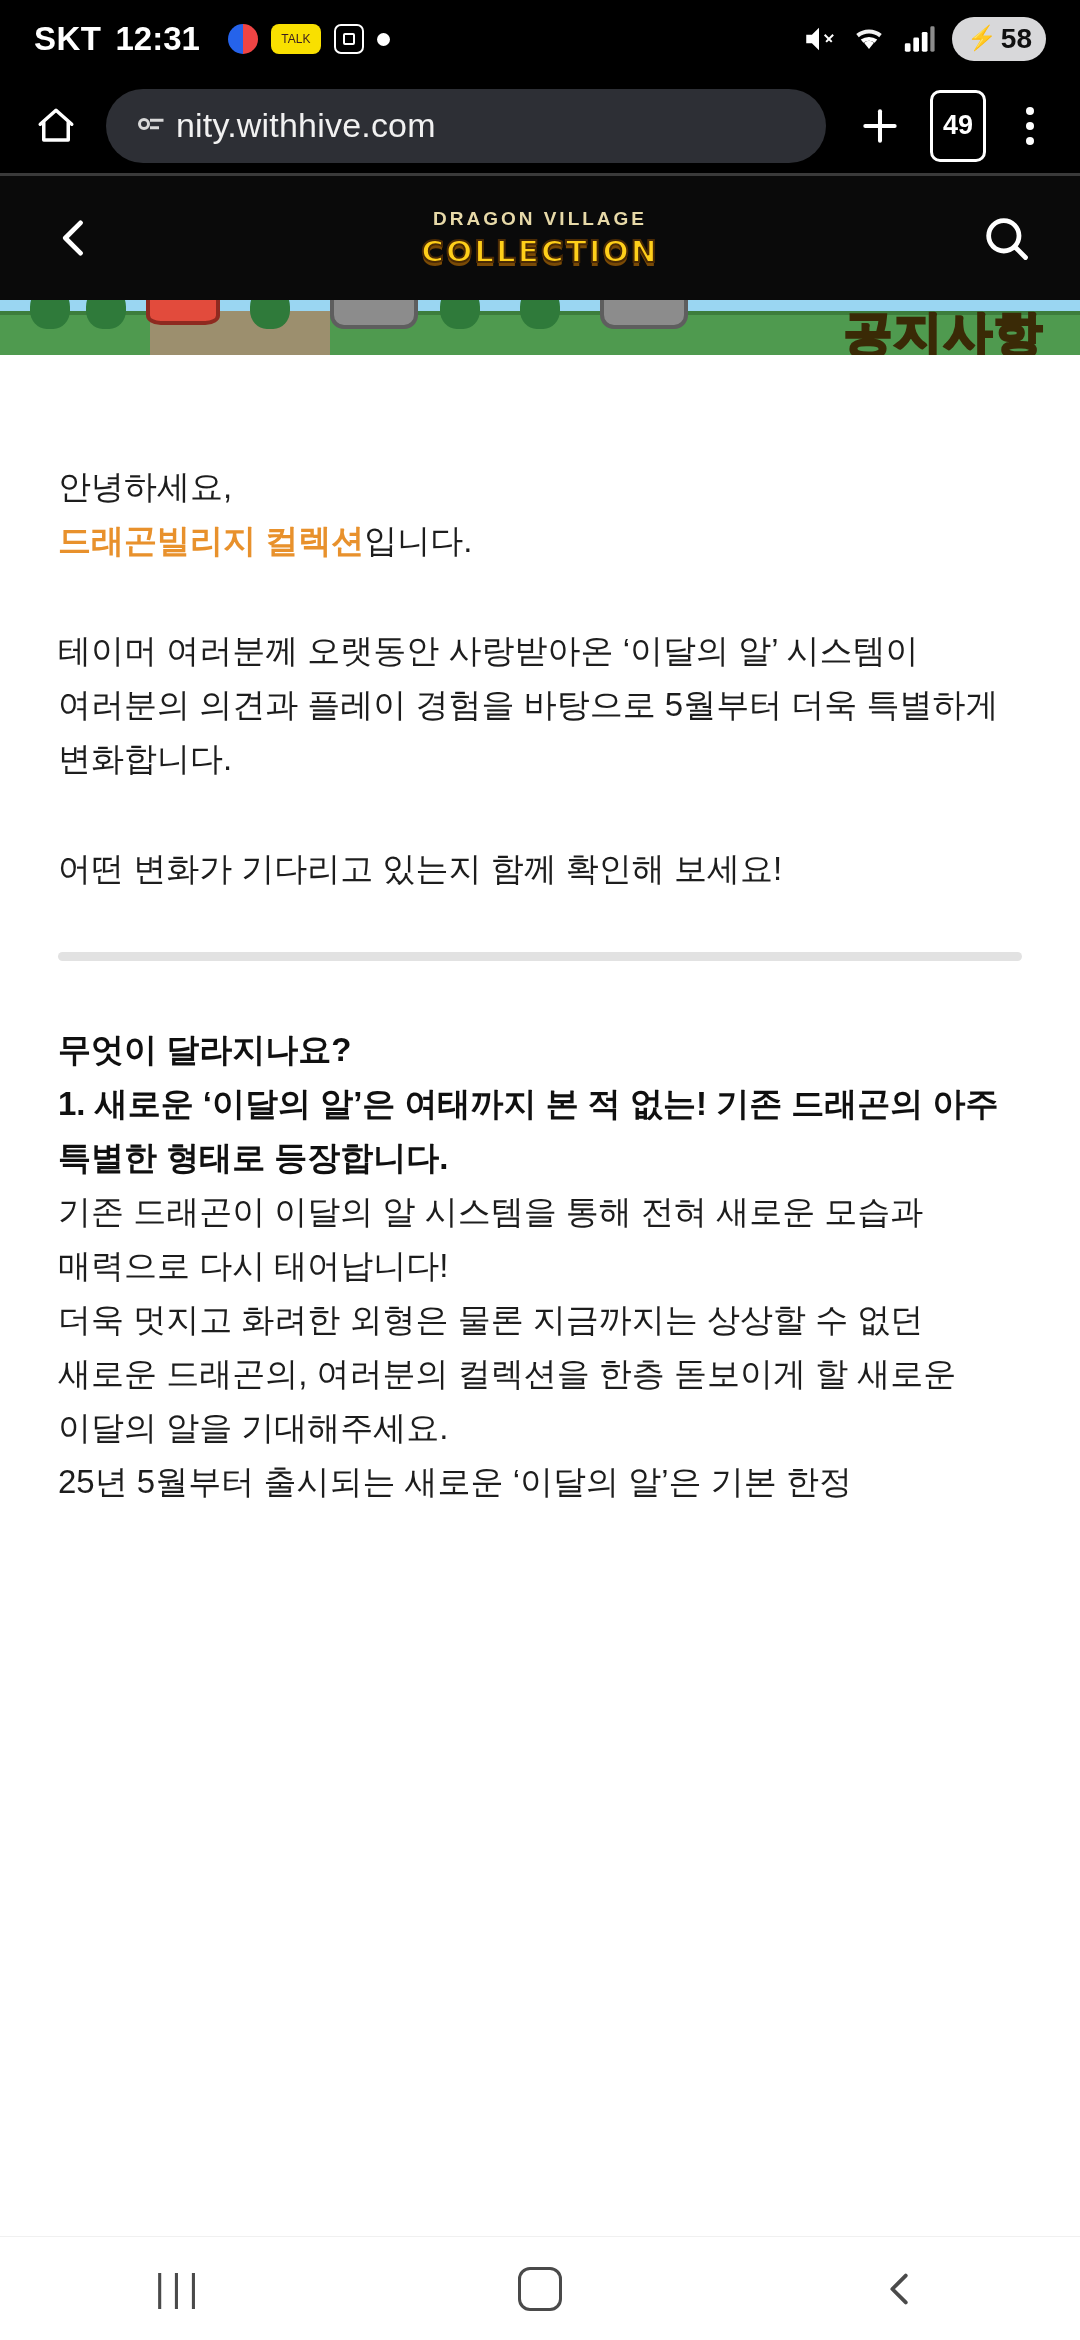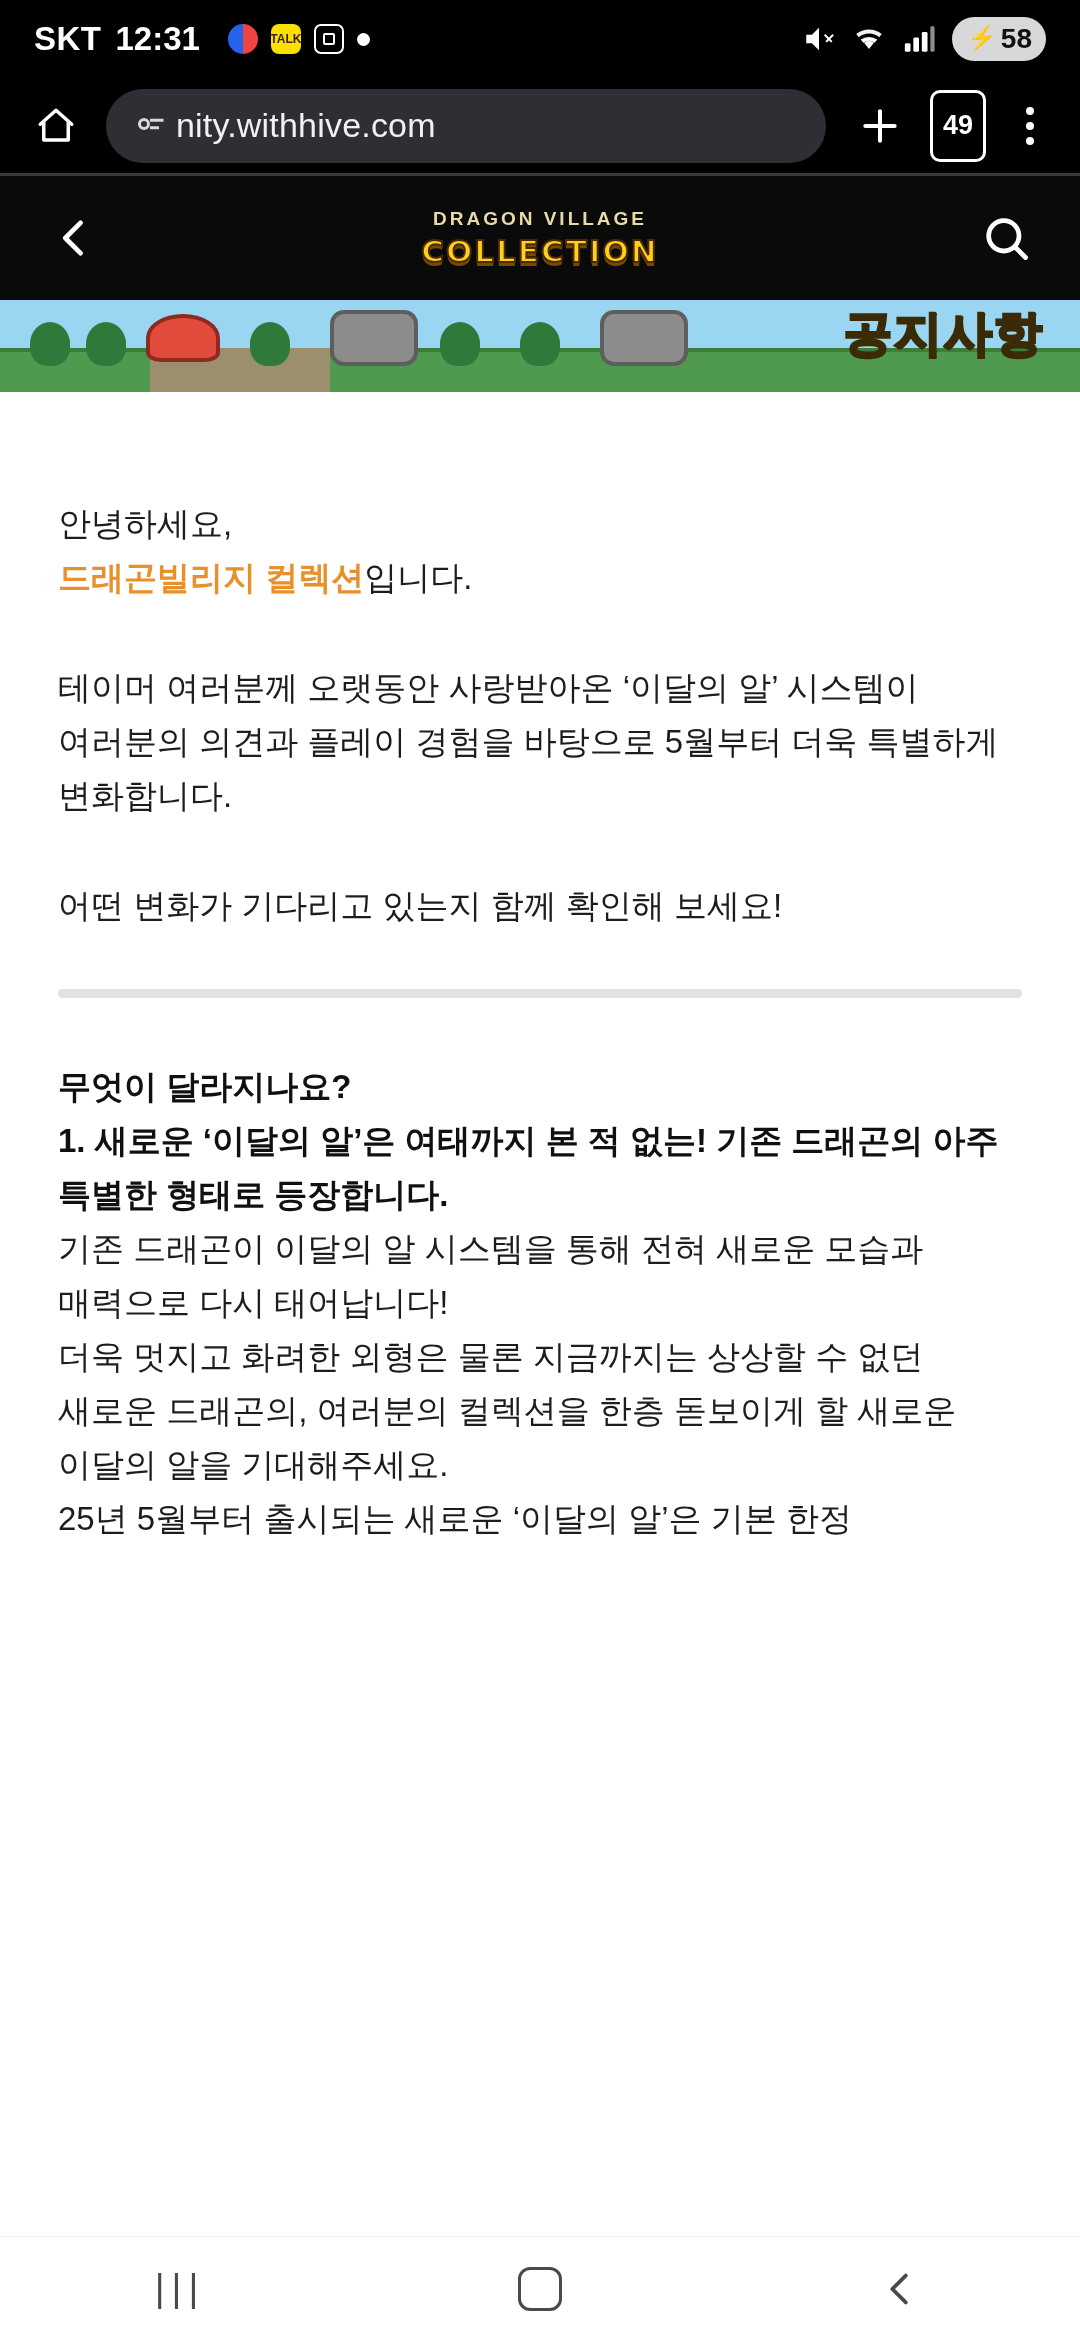--- a/index.html
+++ b/index.html
@@ -49,26 +49,26 @@
     gap: 13px;
     margin-left: 14px;
   }
   .badge-play {
     width: 30px; height: 30px;
     border-radius: 50%;
     background: linear-gradient(90deg, #2563eb 0 50%, #ef4444 50% 100%);
     display: inline-block;
   }
   .badge-talk {
-    width: 30px; height: 30px;
+    width: 50px; height: 30px;
     border-radius: 8px;
     background: #f9e000;
     color: #3b1e1e;
     font-size: 12px;
-    font-weight: 700;
+    font-weight: 400;
     display: flex;
     align-items: center;
     justify-content: center;
   }
   .badge-square {
     width: 30px; height: 30px;
     border-radius: 7px;
     border: 2.5px solid #ffffff;
     position: relative;
   }
@@ -224,21 +224,21 @@
   .search-icon-btn {
     width: 60px; height: 60px;
     color: #ffffff;
     display: flex;
     align-items: center;
     justify-content: center;
   }
 
   
   .banner {
-    height: 92px;
+    height: 55px;
     position: relative;
     overflow: hidden;
     flex: 0 0 auto;
     background: linear-gradient(#8fd0ef 0 38%, #5aa860 38% 100%);
     padding-left: 15px;
   }
   .banner .sky { position:absolute; inset:0; background:#9ad6f2; }
   .banner .ground {
     position: absolute; left:0; right:0; bottom:0; height:44px;
     background: #4f9a4f;

